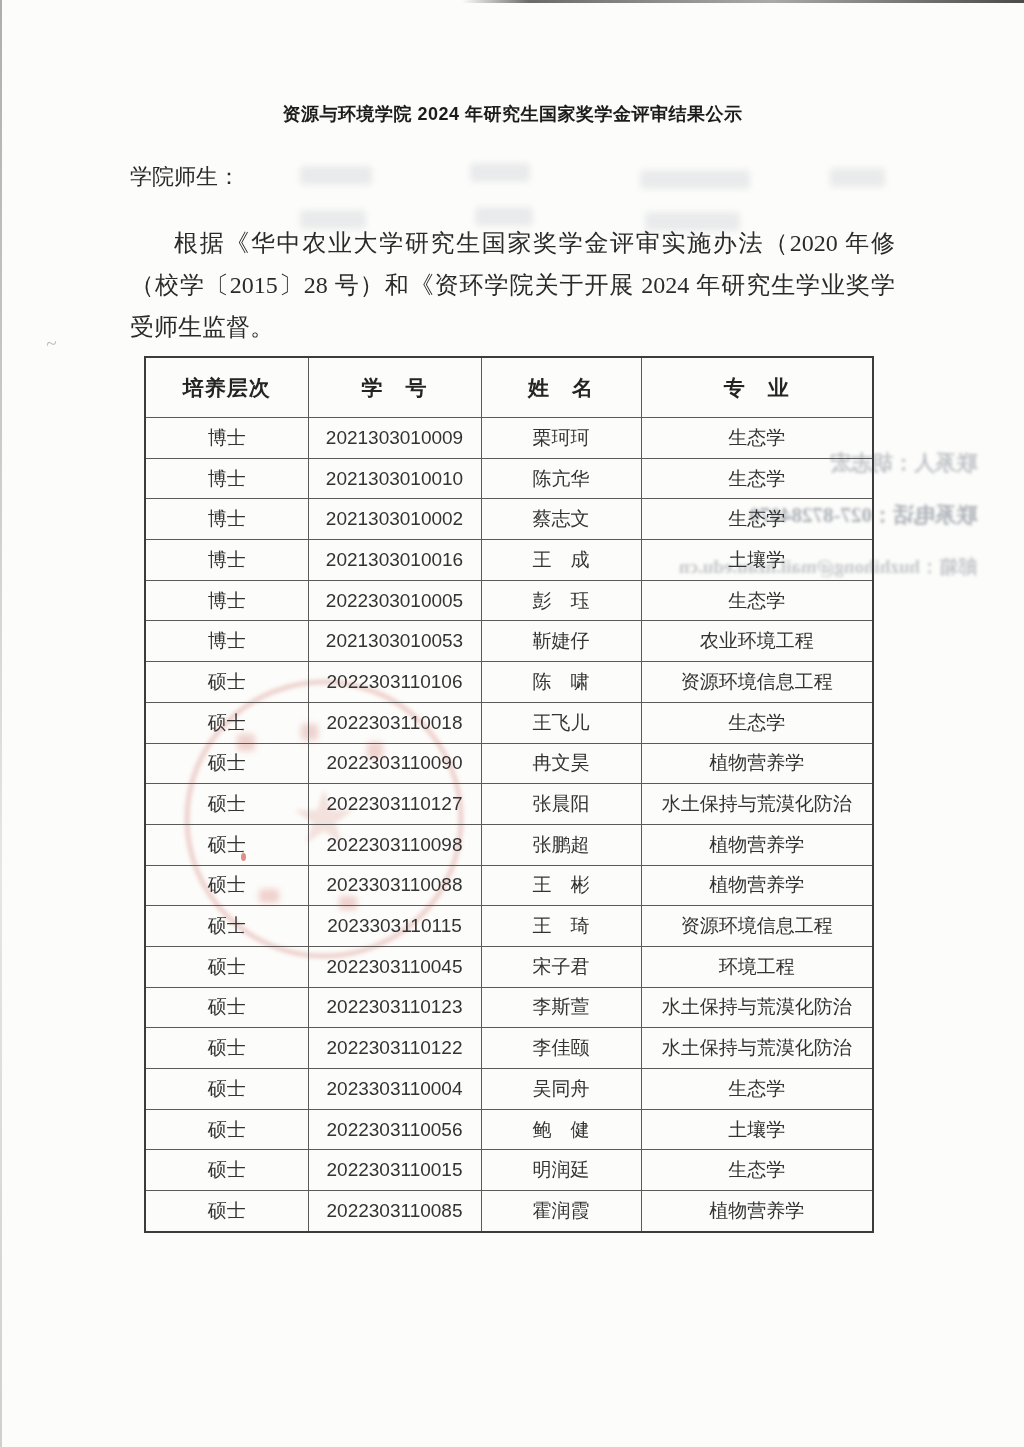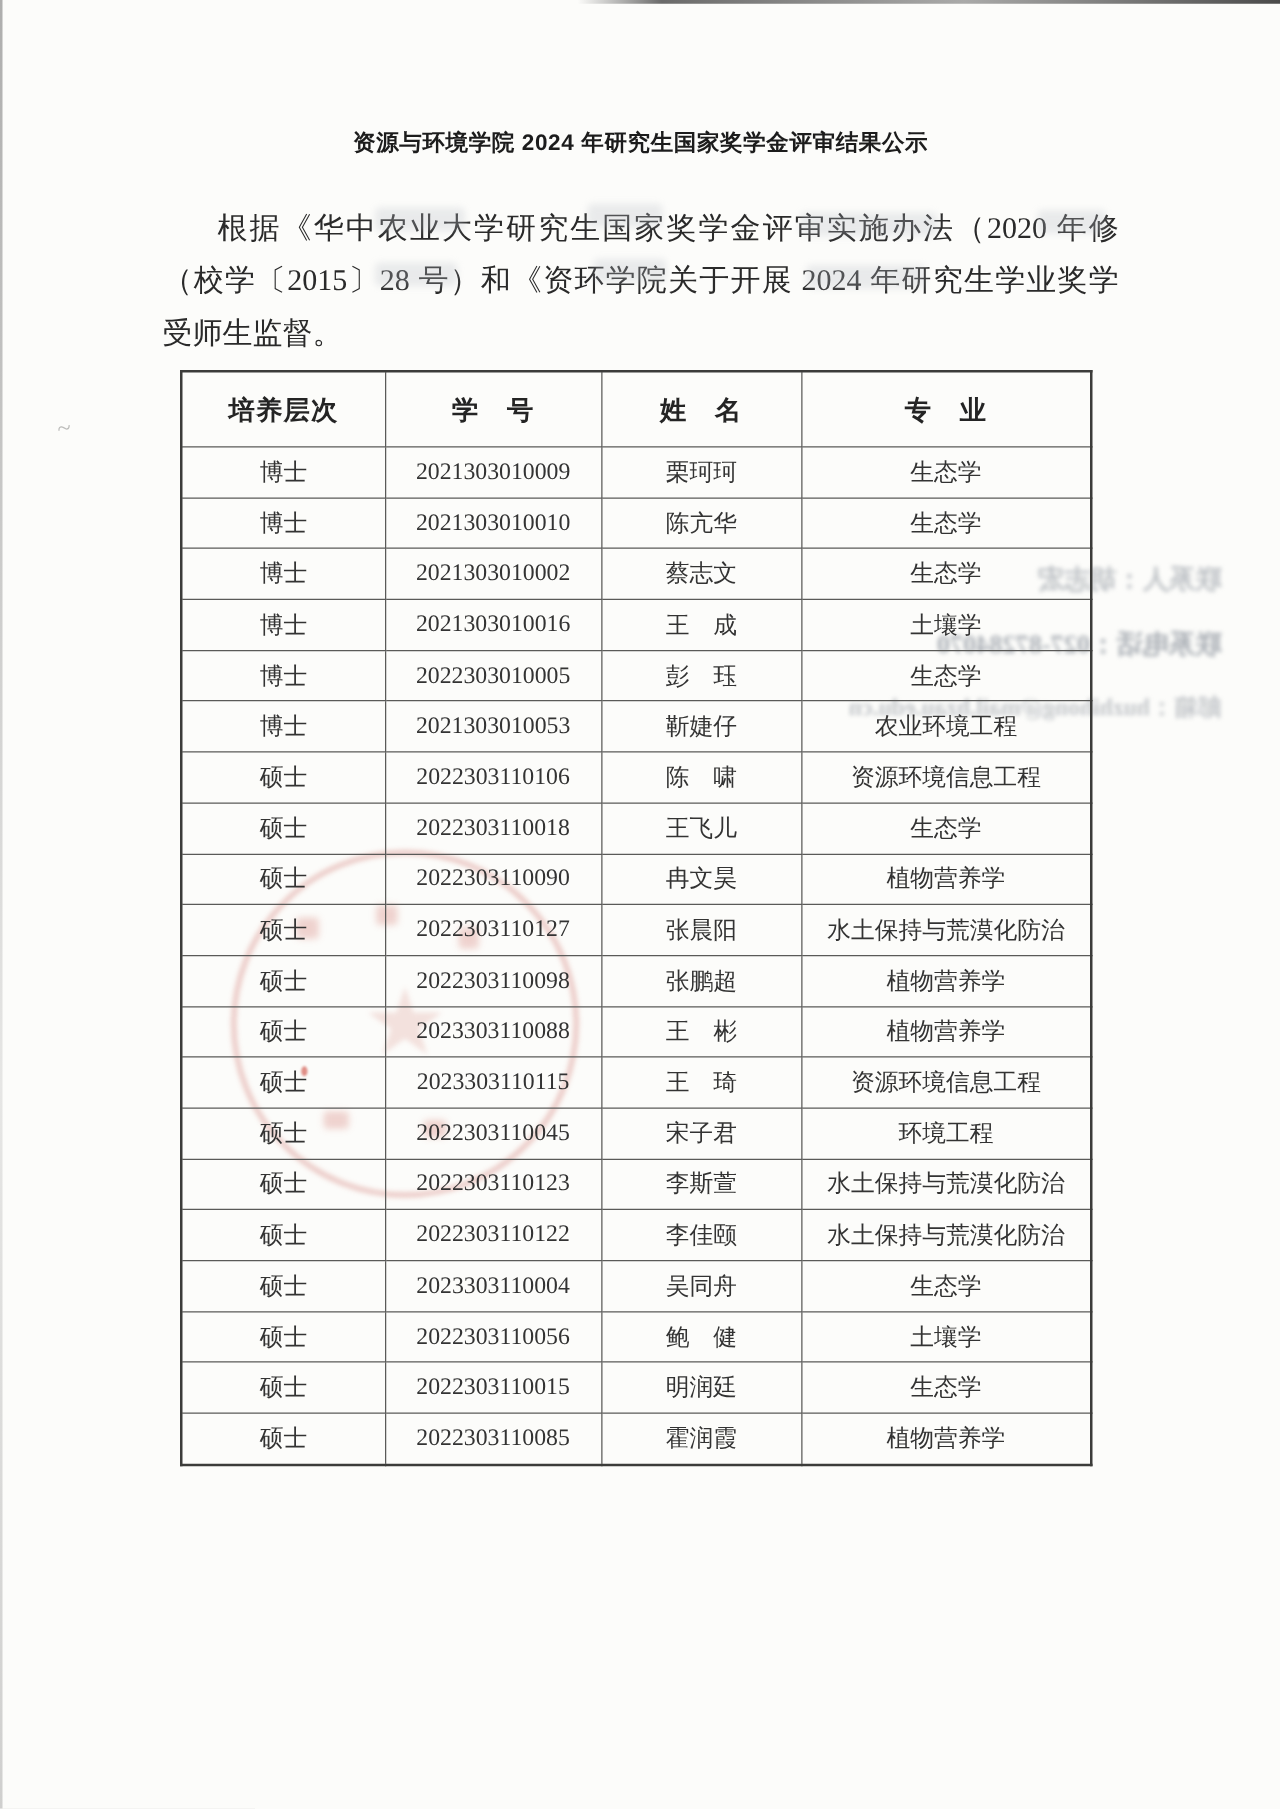--- a/index.html
+++ b/index.html
@@ -59,21 +59,21 @@
   .para{margin-top:30px;font-size:24px;color:#2a2a2a;}
   .para .line{line-height:42px;height:42px;white-space:nowrap;}
   .para .jl{text-align:justify;text-align-last:justify;white-space:normal;overflow:hidden;}
   .para .indent{text-indent:44px;}
 
   
   table.results{
     margin-top:8px;margin-left:14px;
     width:728px;border-collapse:collapse;table-layout:fixed;
     position:relative;
-    font-family:Liberation Serif, serif;}
+    font-family:Liberation Sans, sans-serif;}
   table.results,table.results th,table.results td{border:1px solid #5a5a58;}
   table.results{border:2px solid #3c3c3a;}
   table.results th{
     height:57px;font-size:21px;font-weight:600;color:#242424;
     text-align:center;vertical-align:middle;letter-spacing:1px;background:transparent;}
   table.results td{
     height:39.7px;font-size:19px;color:#333;
     text-align:center;vertical-align:middle;padding:0 4px;
     overflow:hidden;white-space:nowrap;background:transparent;}
 </style>
@@ -105,20 +105,21 @@
     <div class="seal-blob b1"></div>
     <div class="seal-blob b2"></div>
     <div class="seal-blob b3"></div>
     <div class="seal-blob b4"></div>
     <div class="seal-blob b5"></div>
   </div>
   <div class="red-speck"></div>
 
   <h1 class="doc-title">资源与环境学院 2024 年研究生国家奖学金评审结果公示</h1>
 
+  <div class="salutation">学院师生：</div>
 
   <div class="para">
     <div class="line jl indent">根据《华中农业大学研究生国家奖学金评审实施办法（2020 年修订）》</div>
     <div class="line jl">（校学〔2015〕28 号）和《资环学院关于开展 2024 年研究生学业奖学金、</div>
     <div class="line">受师生监督。</div>
   </div>
 
   <table class="results">
     <colgroup>
       <col style="width:163px">

